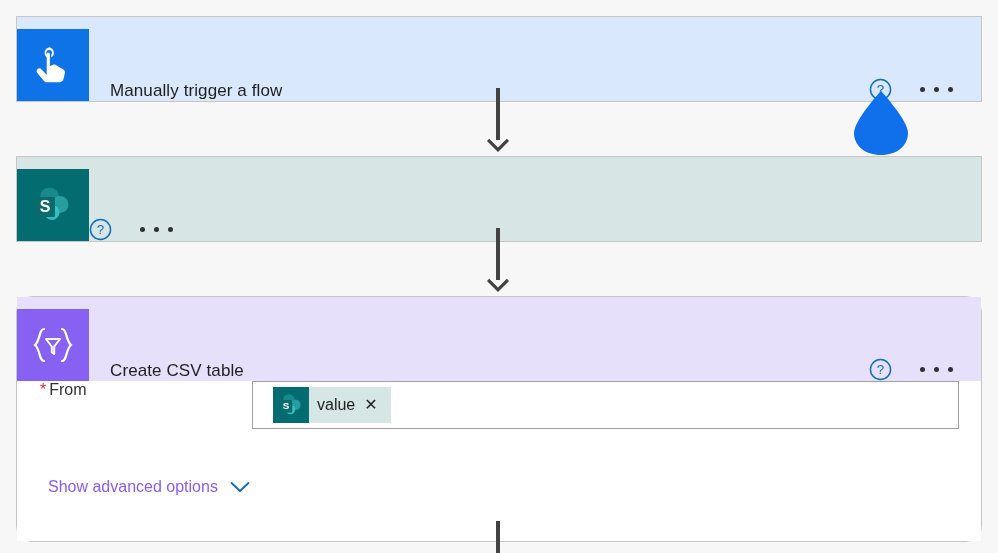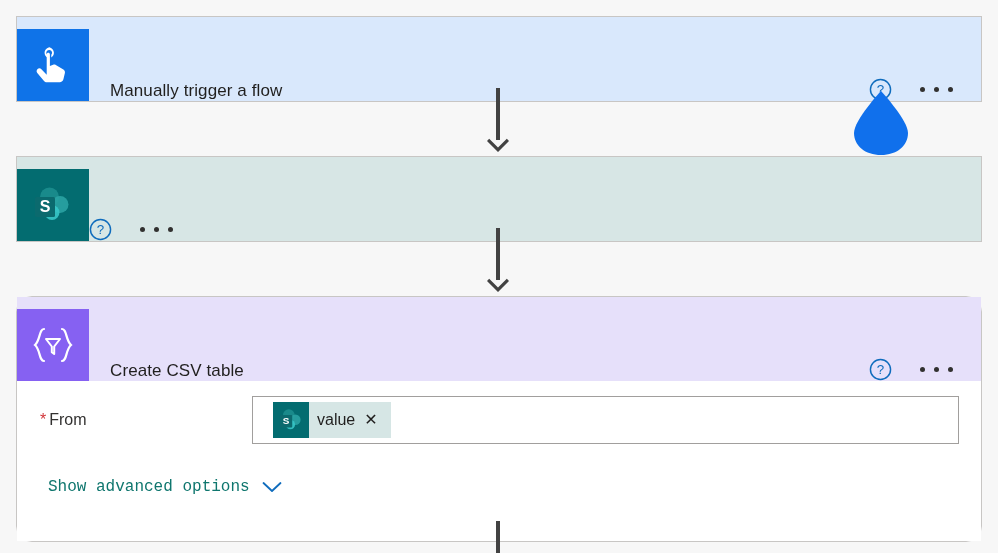--- a/index.html
+++ b/index.html
@@ -86,21 +86,20 @@
   #card-csv .card-header { background: #e6e0fa; }
   #card-csv .card-icon   { background: #8661f2; }
 
   
   .card-body {
     background: #ffffff;
     padding: 0;
   }
   .field-row {
     display: flex;
-    align-items: center;
     height: 78px;
     padding-left: 23px;
   }
   .field-label {
     font-size: 16px;
     color: #323130;
     width: 212px;
     white-space: nowrap;
   }
   .req-star {
@@ -146,24 +145,23 @@
     cursor: pointer;
   }
   .adv-row {
     display: flex;
     align-items: center;
     gap: 12px;
     padding: 0 0 0 31px;
     height: 56px;
   }
   .adv-link {
-    color: #0f766e;
+    color: #8b5cf6;
     font-size: 16px;
     cursor: pointer;
-    font-family: Liberation Mono, monospace;
   }
   .chevron {
     display: block;
     width: 20px;
     height: 12px;
   }
 
   
   .connector {
     position: absolute;

